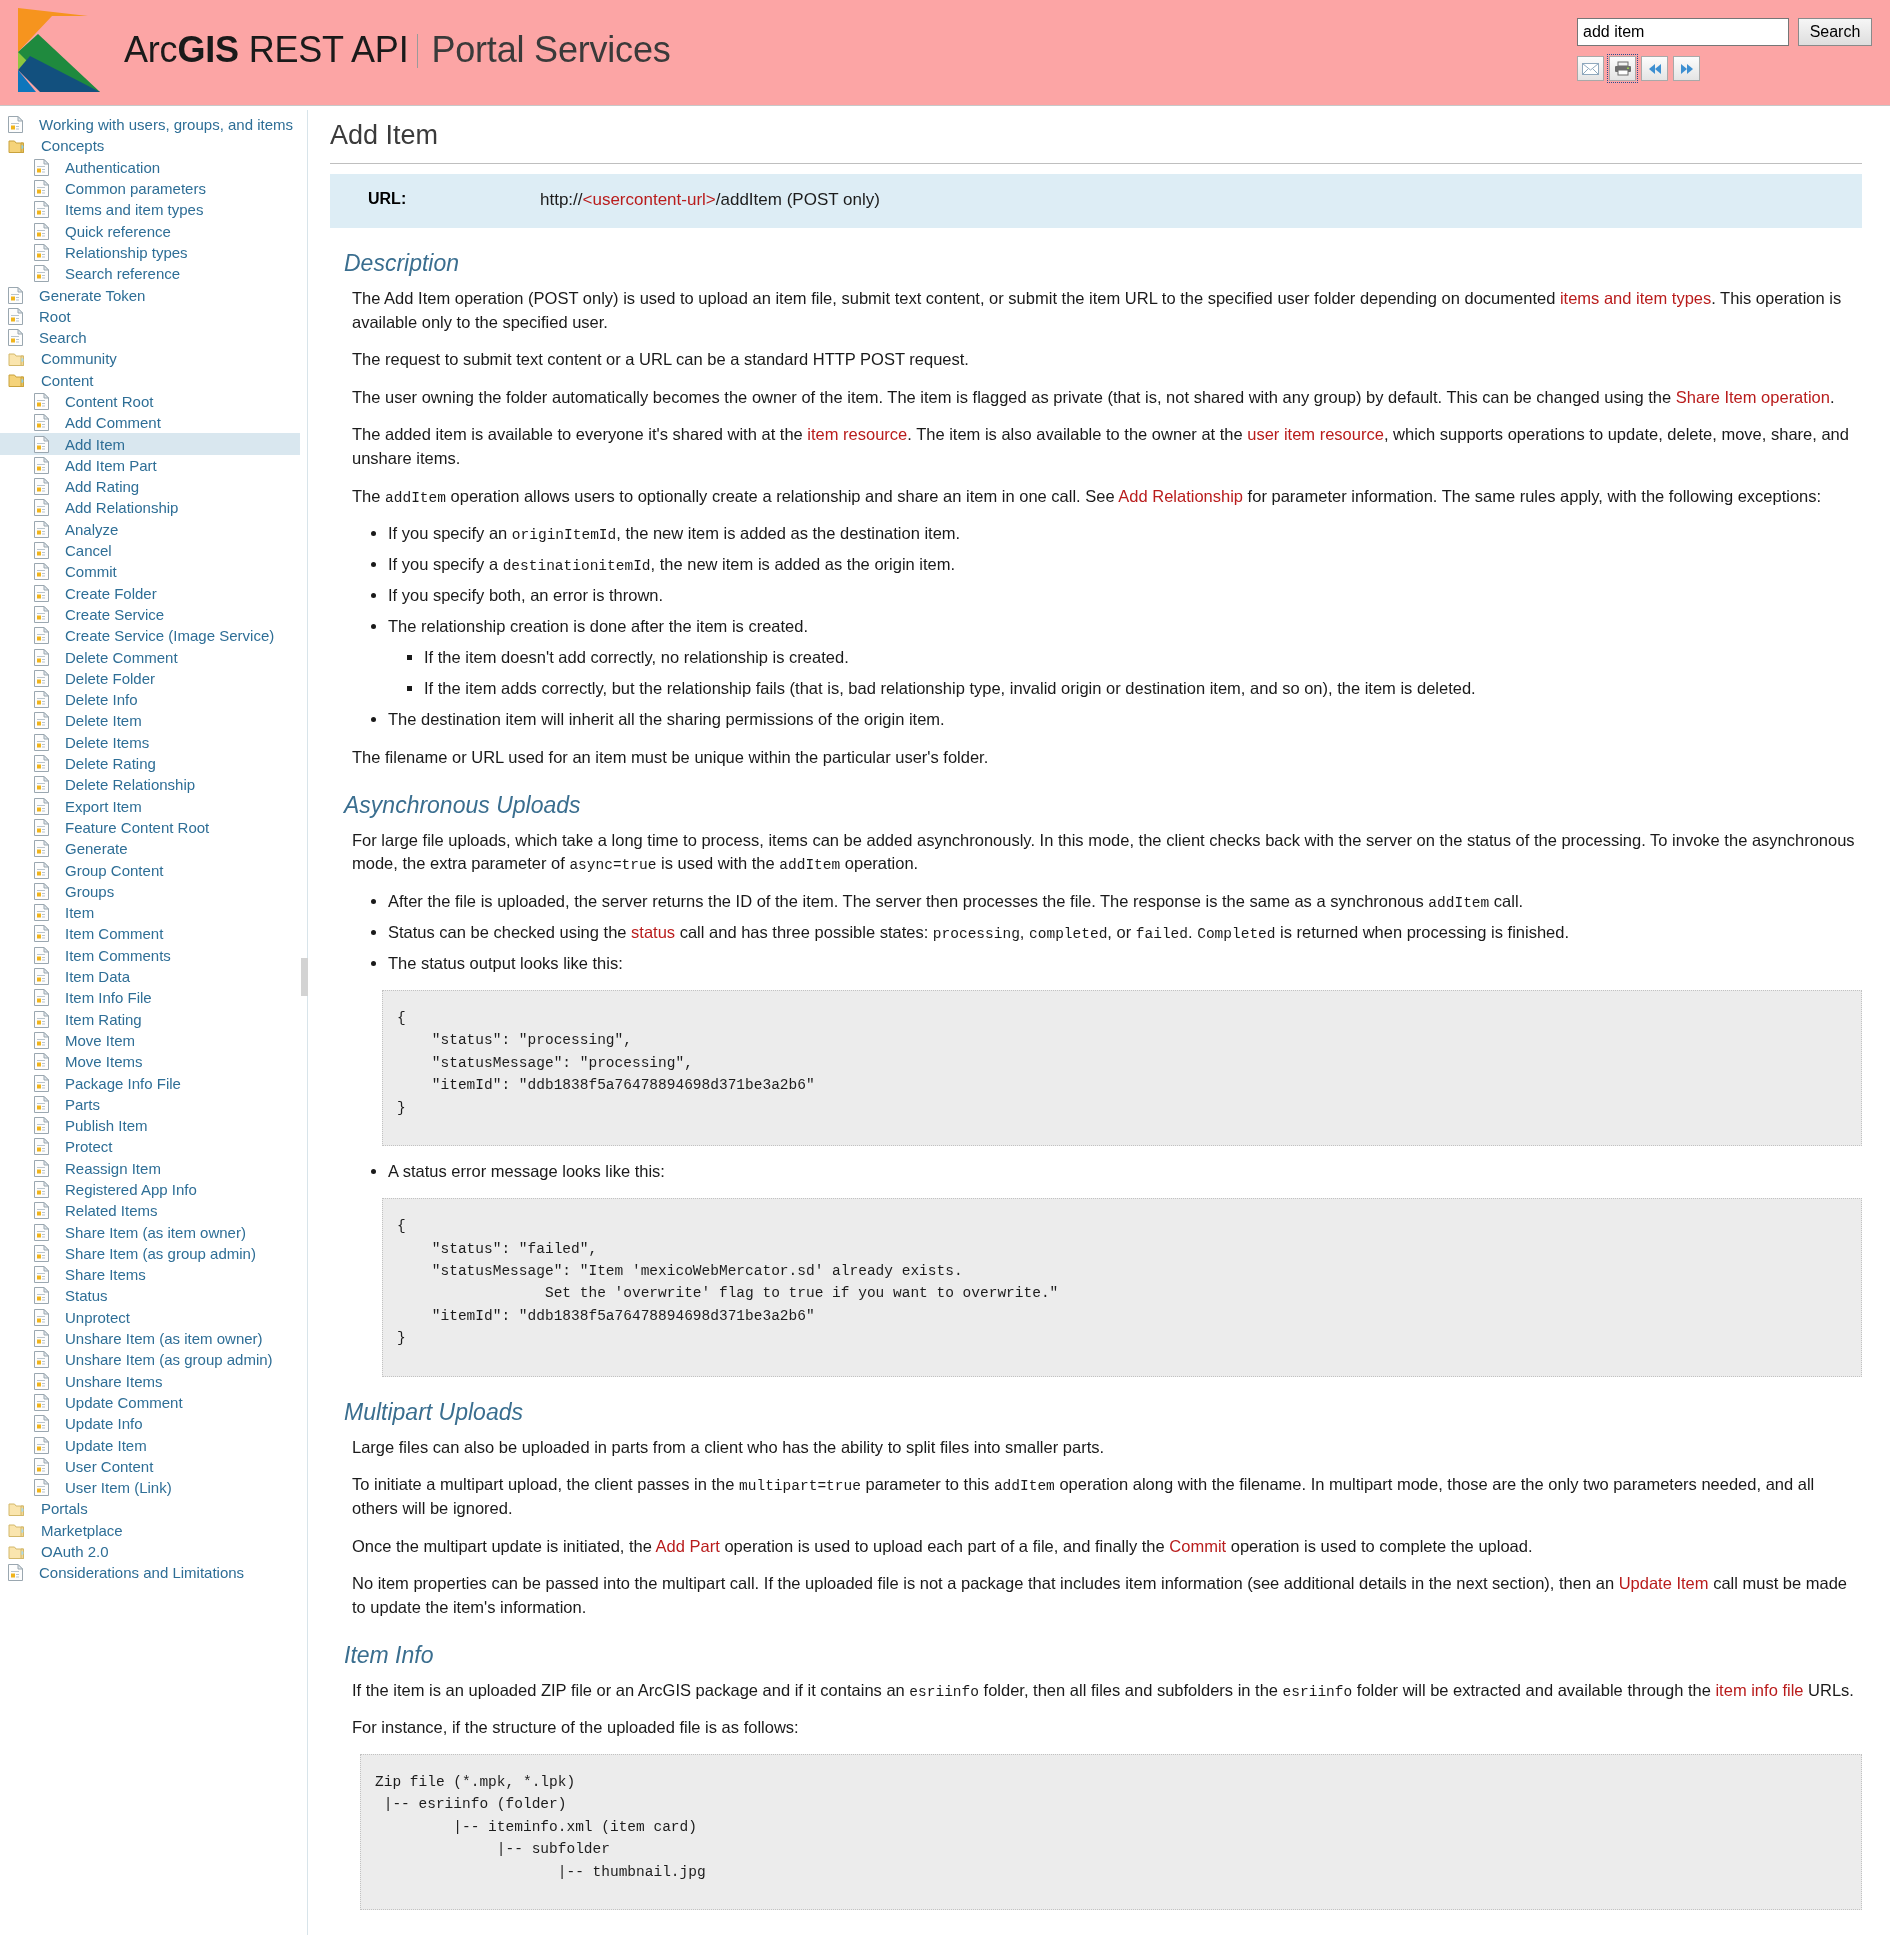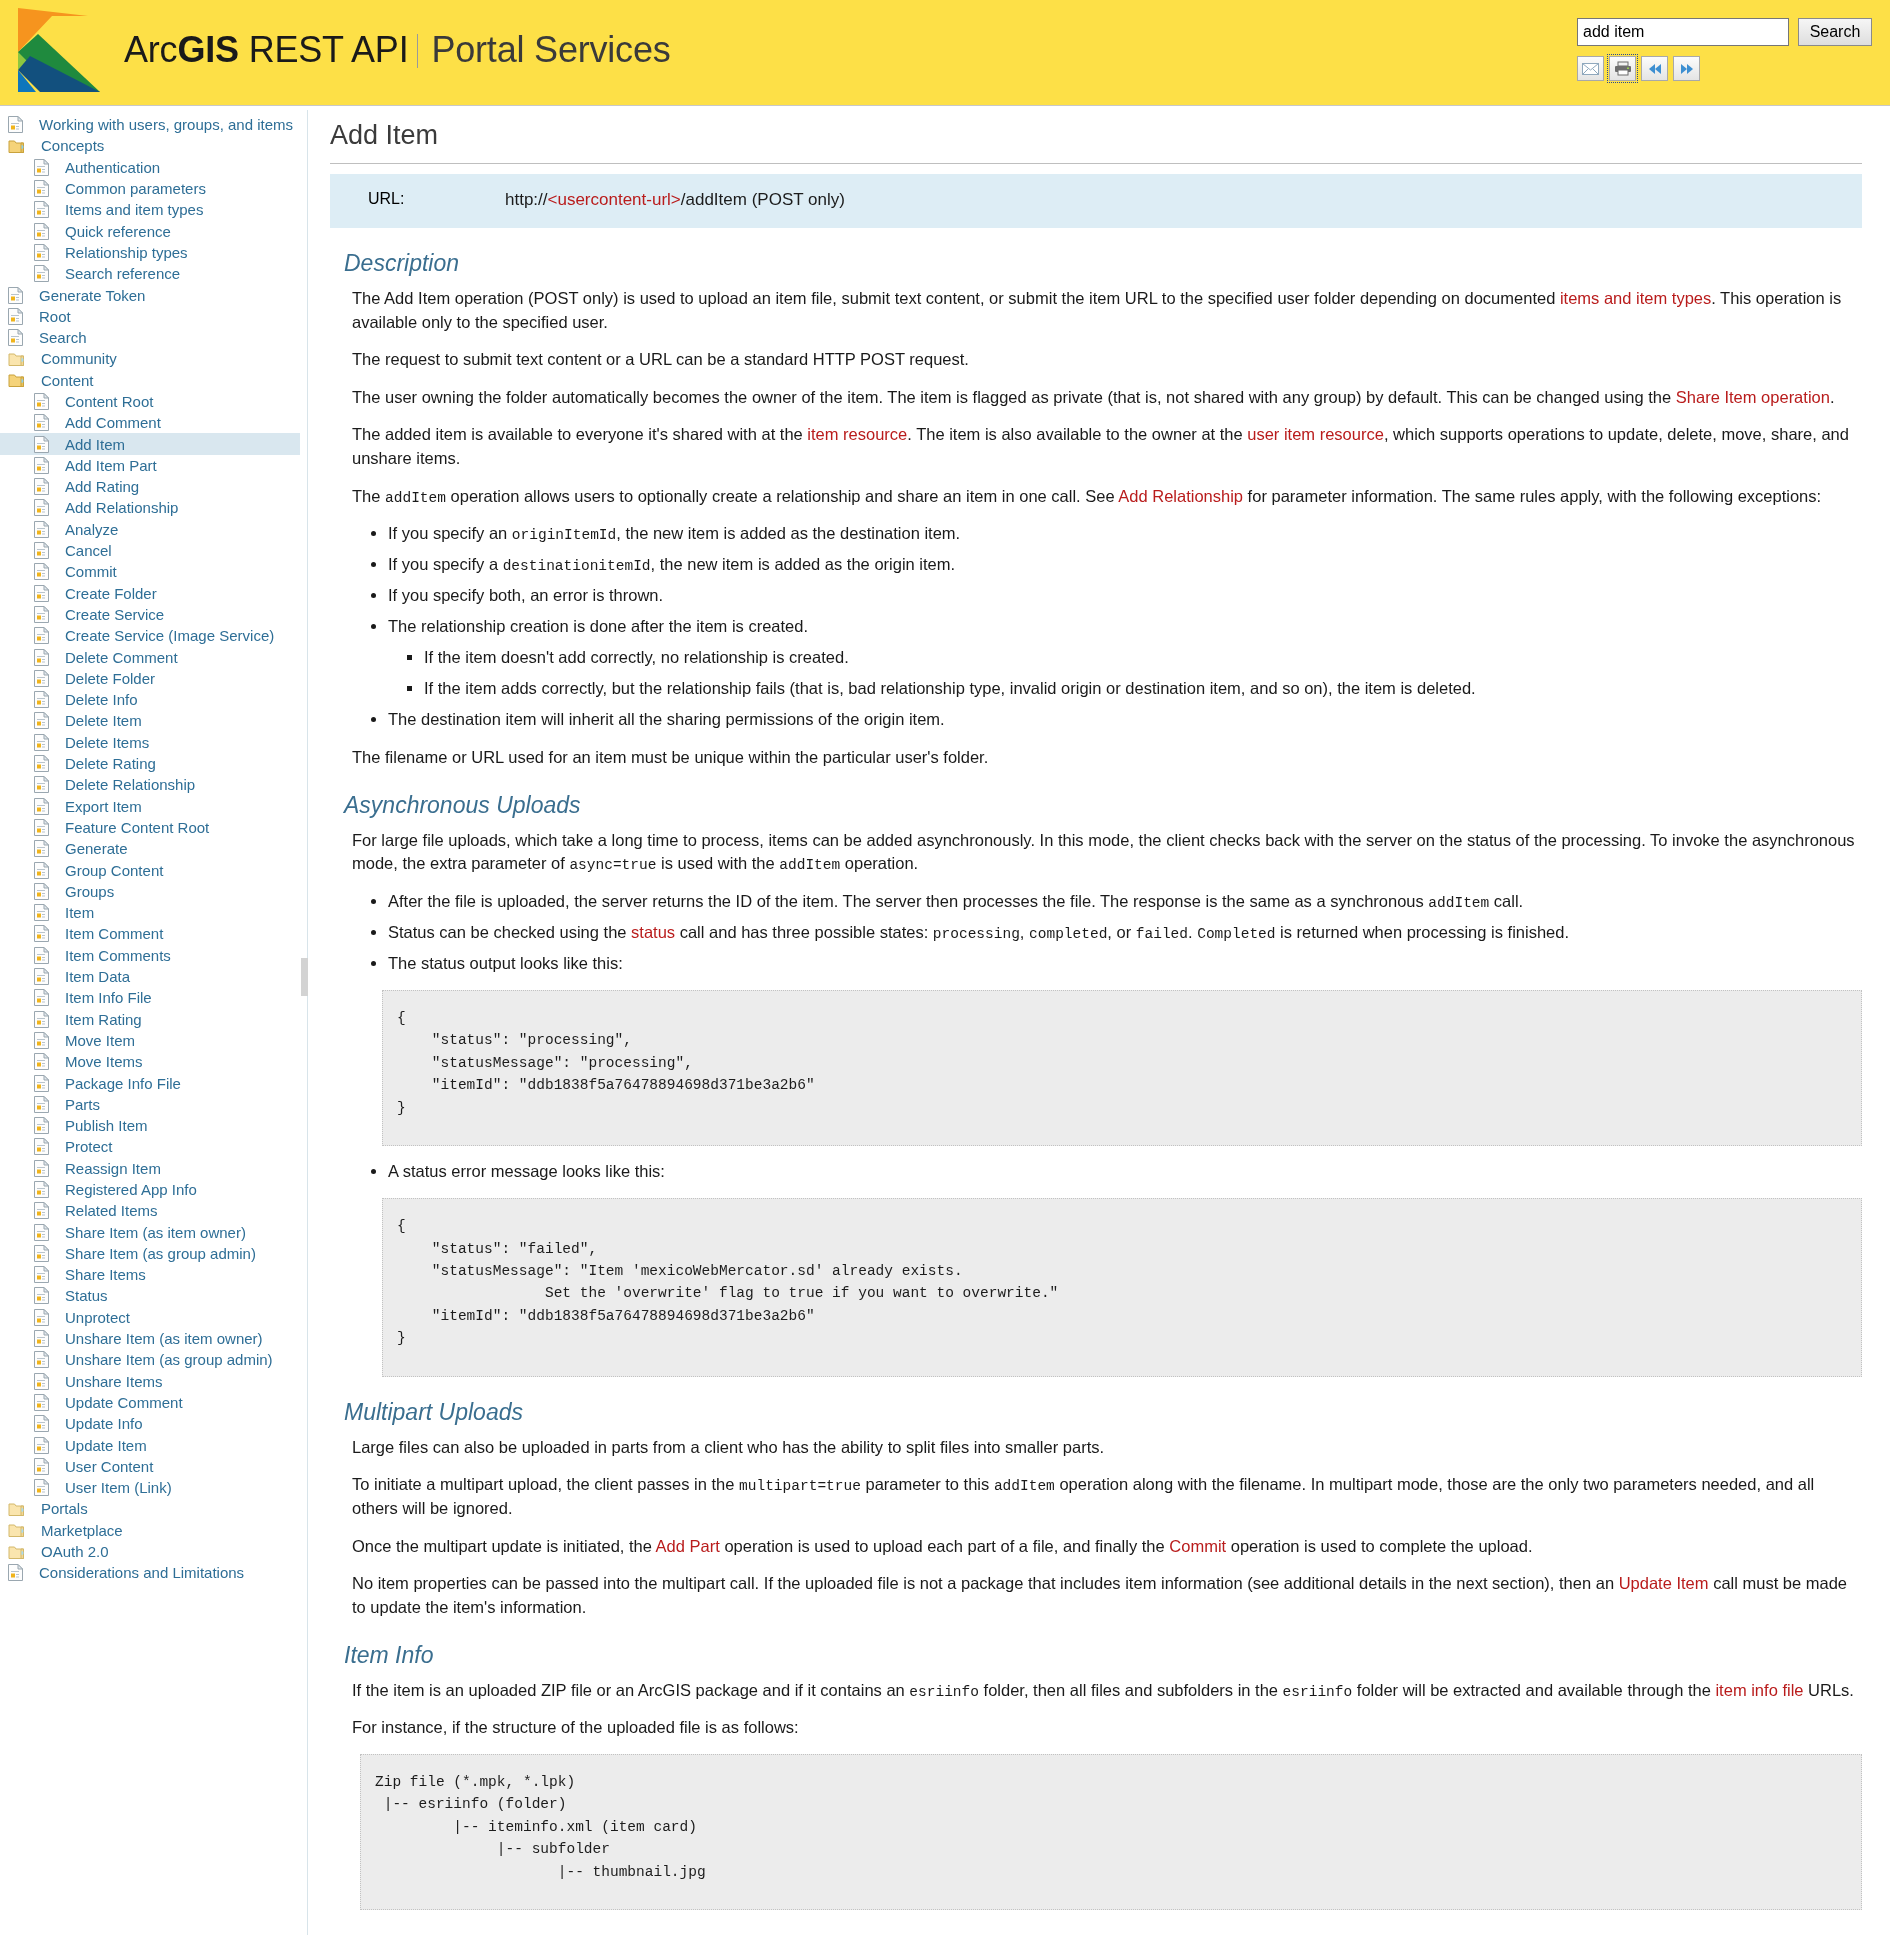--- a/index.html
+++ b/index.html
@@ -8,21 +8,21 @@
     background: #ffffff;
     font-family: "Liberation Sans", sans-serif;
   }
   body { width: 1890px; height: 1935px; overflow: hidden; position: relative; }
 
   
   .header {
     position: relative;
     height: 106px;
     border-bottom: 1px solid #c8c8c8;
-    background: #fde047;
+    background: #fca5a5;
   }
   .brand { position: absolute; left: 0; top: 0; display: flex; align-items: center; height: 100px; }
   .logo-wrap { width: 120px; height: 100px; position: relative; flex: none; }
   .brand-text {
     font-size: 36px;
     color: #1a1a1a;
     letter-spacing: -0.2px;
     white-space: nowrap;
     margin-left: 4px;
     font-weight: 400;
@@ -134,23 +134,23 @@
     border-bottom: 1px solid #bfbfbf;
     letter-spacing: 0px;
   }
   .url-box {
     background: #ddedf5;
     padding: 16px 0 18px 0;
     margin-bottom: 18px;
   }
   .url-box .lbl {
     display: inline-block;
-    width: 175px;
+    width: 210px;
     padding-left: 38px;
-    font-weight: normal;
+    font-weight: bold;
     font-size: 16px;
     color: #000;
     vertical-align: top;
   }
   .url-box .val { font-size: 17px; color: #1c1c1c; }
   h2.sec {
     font-size: 23px;
     font-weight: 400;
     color: #3a6e8f;
     margin: 22px 0 10px 14px;

